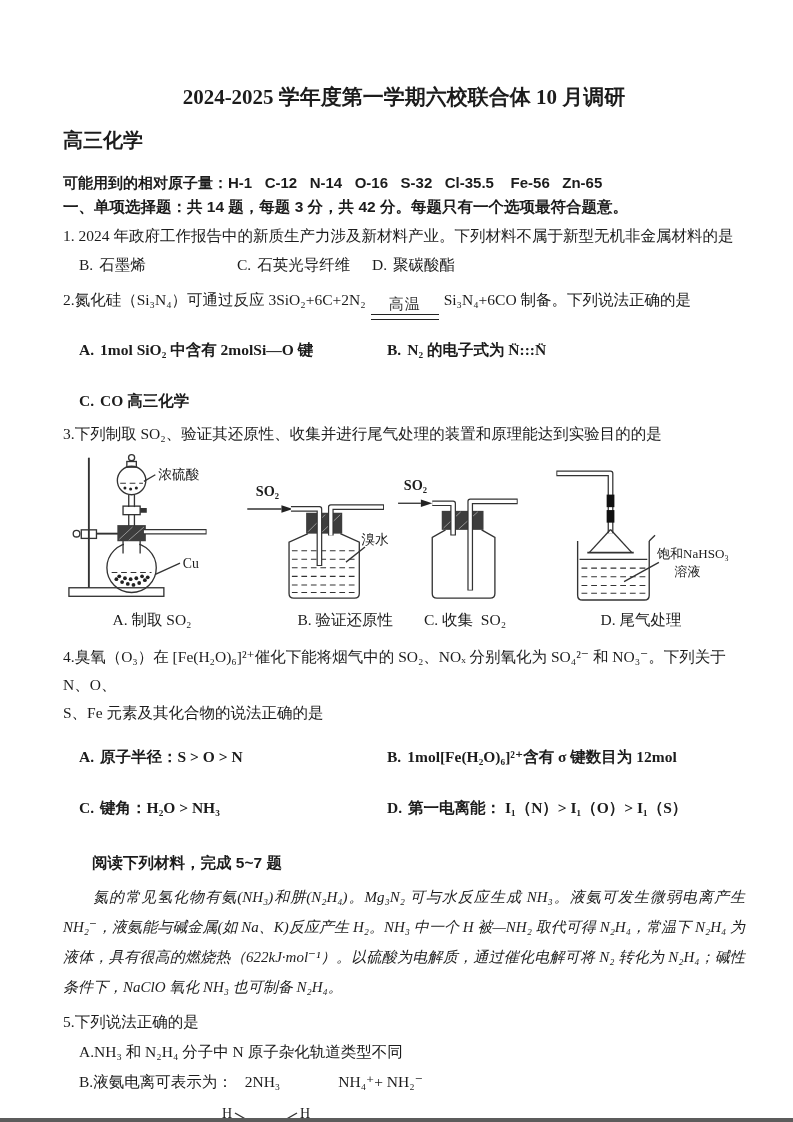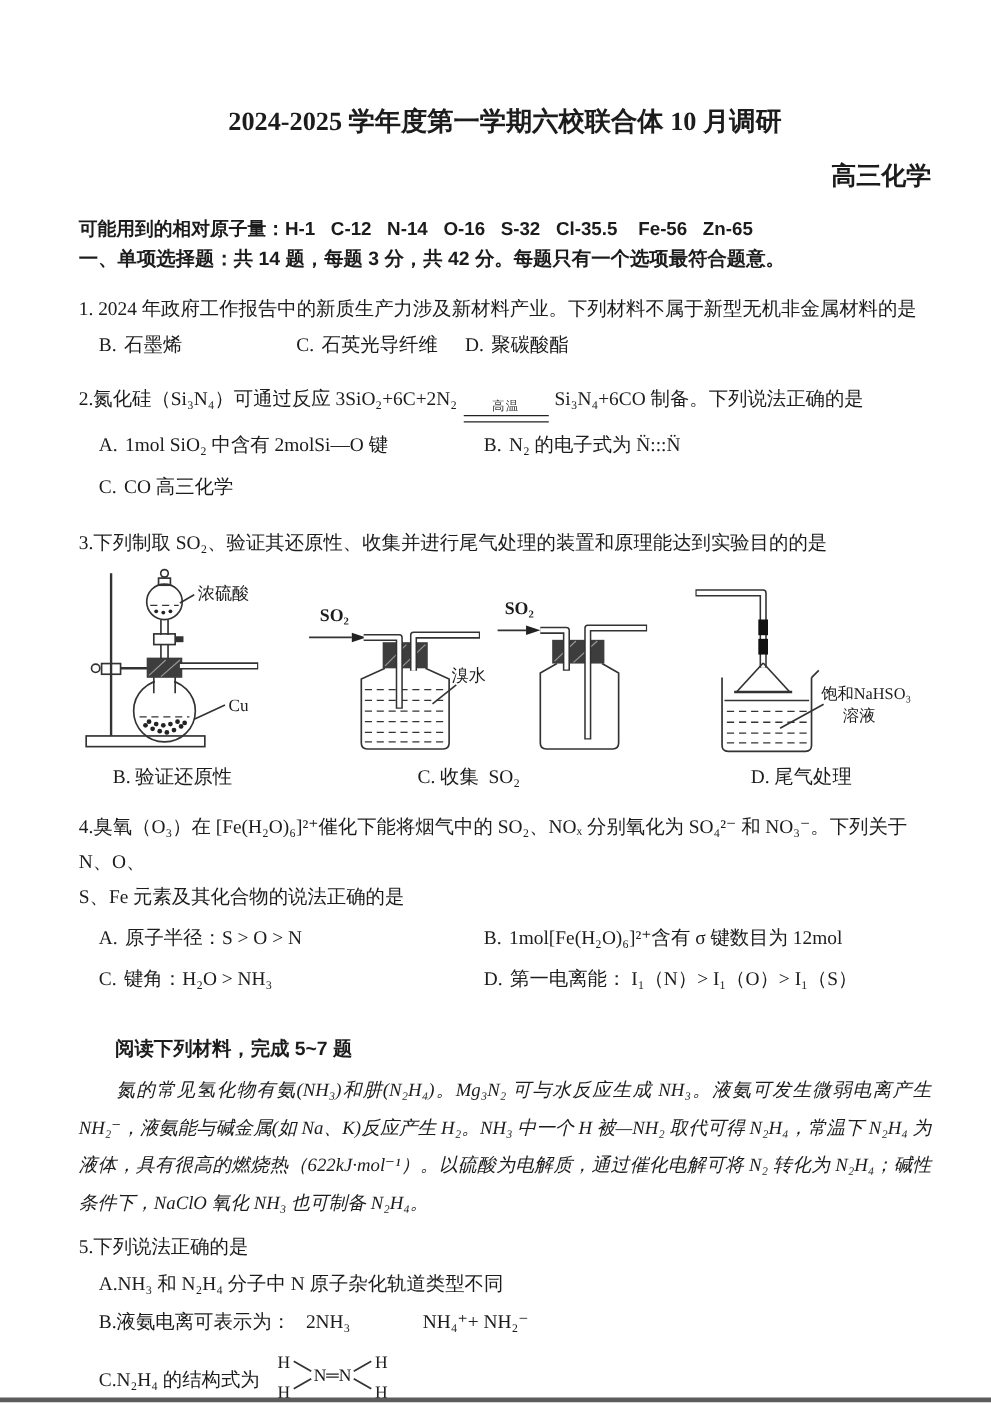--- a/index.html
+++ b/index.html
@@ -8,43 +8,43 @@
     font-family:"Liberation Serif","DejaVu Serif",serif;
     color:#1c1c1c;overflow:hidden;
   }
   .sheet{padding:84px 48px 0 63px;}
   .ws{white-space:pre-wrap;}
   .doc-title{
     text-align:center;font-weight:bold;font-size:21px;line-height:1.25;
     font-family:"Liberation Serif","DejaVu Serif",serif;
   }
   .doc-subtitle{
-    text-align:right;font-weight:bold;font-size:20px;margin-top:17px;
+    text-align:left;font-weight:bold;font-size:20px;margin-top:17px;
   }
   .atomic-line{
     margin-top:20px;font-weight:bold;font-size:15px;
     font-family:"Liberation Sans","DejaVu Sans",sans-serif;
   }
   .section-heading{
     margin-top:4px;font-weight:bold;font-size:15.5px;
     font-family:"Liberation Sans","DejaVu Sans",sans-serif;
   }
-  .stem{font-size:15.5px;line-height:28px;margin-top:16px;}
+  .stem{font-size:15.5px;line-height:28px;margin-top:4px;}
   .stem.nowrap{white-space:nowrap;}
   .opt-row-4{display:flex;margin-top:2px;font-size:15.5px;line-height:26px;padding-left:16px;}
   .opt-row-4 .opt{display:inline-block;}
   .opt-row-4 .opt:nth-child(1){width:158px;}
   .opt-row-4 .opt:nth-child(2){width:135px;}
   .opt-row-4 .opt:nth-child(3){width:163px;}
   .opt-grid{display:grid;grid-template-columns:308px 1fr;padding-left:16px;
-    font-size:15.5px;line-height:30px;margin-top:4px;row-gap:3px;}
+    font-size:15.5px;line-height:30px;margin-top:15px;row-gap:21px;font-weight:bold;}
   .opt .lab{margin-right:6px;}
   .rxn{display:inline-flex;flex-direction:column;align-items:center;
     vertical-align:-4px;margin:0 5px;}
-  .rxn-cond{font-size:10px;line-height:1.1;letter-spacing:1px;color:#333;}
+  .rxn-cond{font-size:15px;line-height:1.1;letter-spacing:1px;color:#333;}
   .rxn-line{width:68px;height:4px;border-top:1.6px solid #222;border-bottom:1.6px solid #222;margin-top:1px;}
   .figure-row{display:flex;justify-content:space-between;align-items:flex-end;margin-top:4px;}
   .figure{display:flex;flex-direction:column;align-items:center;}
   .figure .caption{font-size:15.5px;margin-top:6px;}
   .reading-heading{
     margin-top:30px;font-weight:bold;font-size:15.5px;
     font-family:"Liberation Sans","DejaVu Sans",sans-serif;
     padding-left:29px;
   }
   .passage{
@@ -240,21 +240,24 @@
           </g>
 
           <line class="ln" x1="126" y1="114" x2="90" y2="134"></line>
           <text x="124" y="110" font-size="13.5">饱和NaHSO₃</text>
           <text x="142" y="128" font-size="13.5">溶液</text>
         </svg>
       </div>
     </div>
 
     <div class="figure-row" style="margin-top:2px;">
-      <div class="figure" style="width:150px;">
+      <div class="figure" style="width:178px;">
+          <span class="caption"><span>A.</span> <span>制取 SO₂</span></span>
+        </div>
+      <div class="figure" style="width:150px;align-items:flex-end;">
           <span class="caption"><span>B.</span> <span>验证还原性</span></span>
         </div>
       <div class="figure" style="width:140px;">
           <span class="caption ws"><span>C.</span> <span class="ws">收集  SO₂</span></span>
         </div>
       <div class="figure" style="width:208px;">
           <span class="caption"><span>D.</span> <span>尾气处理</span></span>
         </div>
     </div>
   </div>

